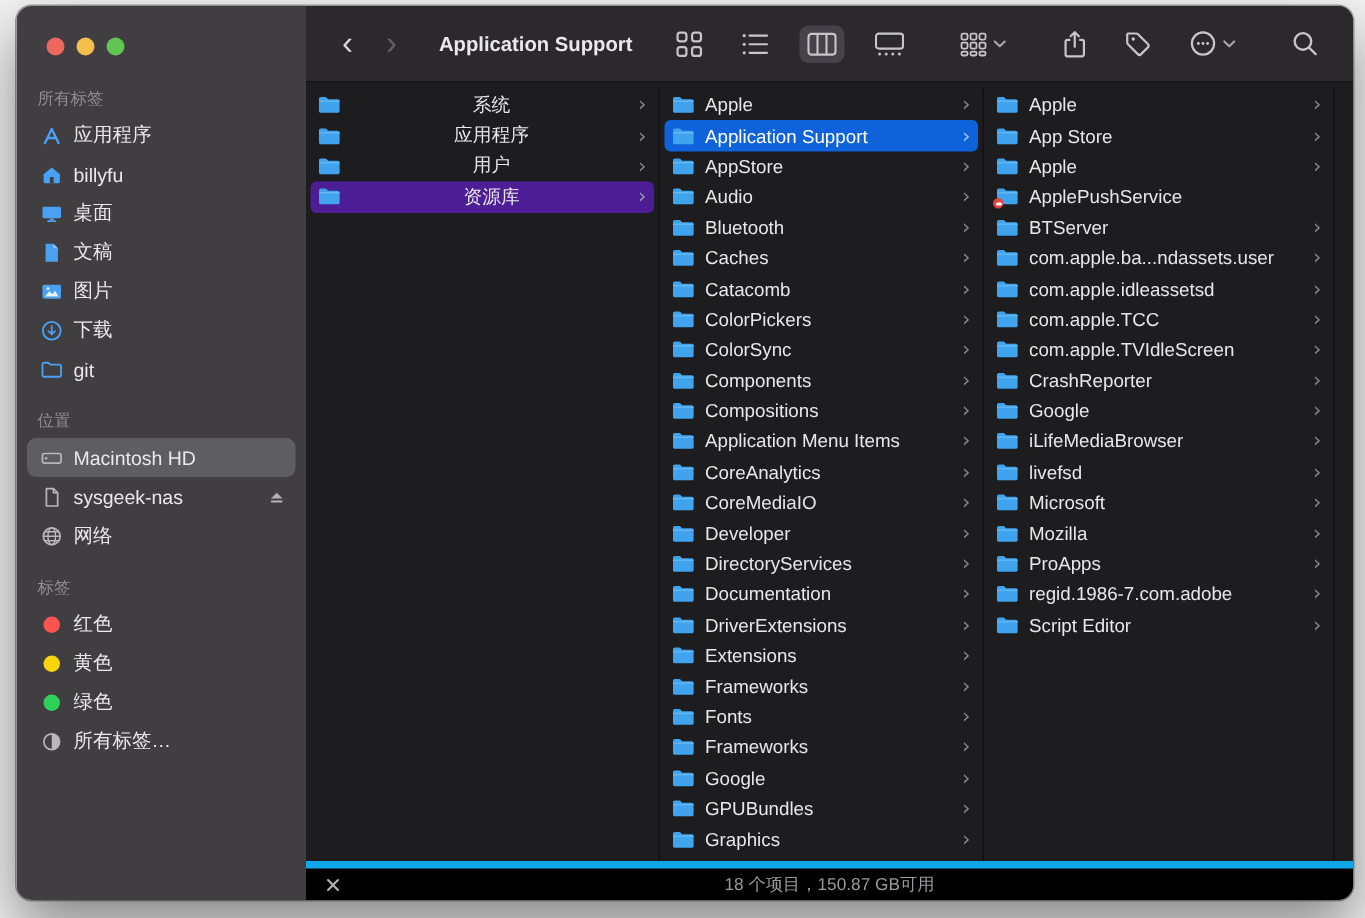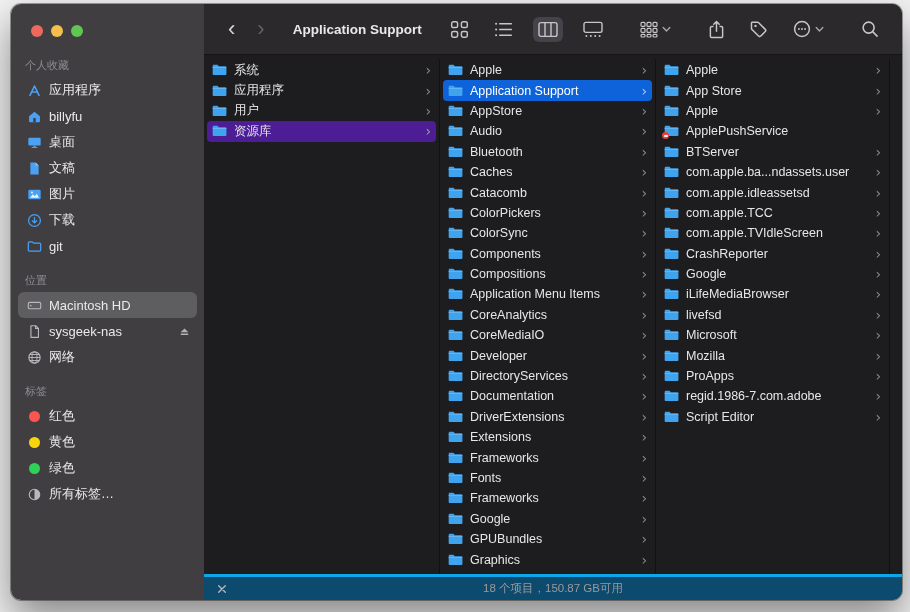--- a/index.html
+++ b/index.html
@@ -31,56 +31,56 @@
   .win-title { color:#e9e8ea; font-size:13.5px; font-weight:bold; margin-left:28px; white-space:nowrap; }
   .tb-right { margin-left:auto; display:flex; align-items:center; gap:15px; }
   .tb-icon { display:flex; align-items:center; padding:4px 5px; border-radius:6px; }
   .tb-icon.selected { background:#454349; }
   .tb-icon.gap { margin-left:12px; }
   .tb-icon svg { display:block; }
   .chev-dn { margin-left:4px; display:flex; align-items:center; }
   
   .columns { flex:1; display:flex; overflow:hidden; padding-top:4px; }
   .column { border-right:1px solid #111013; overflow:hidden; padding-top:1px; }
-  .column.c1 { width:236px; flex:0 0 236px; }
+  .column.c1 { width:236px; flex:0 0 236px;text-align:center; }
   .column.c2 { width:216px; flex:0 0 216px; }
   .column.c3 { width:234px; flex:0 0 234px; }
   .row { height:20.4px; display:flex; align-items:center; margin:0 3px; padding:0 5px;
     border-radius:4px; color:#e7e6e8; font-size:12.5px; cursor:default; }
   .row .f-ic { width:16px; flex:0 0 16px; display:flex; align-items:center; position:relative; }
   .row .f-label { margin-left:6px; white-space:nowrap; overflow:hidden; flex:1; }
   .row .f-chev { color:#88878b; font-size:14px; line-height:1; margin-left:4px;
     font-family:"DejaVu Sans", sans-serif; }
   .row.sel-gray { background:#4c1d95; }
   .row.sel-gray .f-chev { color:#9c9b9e; }
   .row.sel-blue { background:#0f63da; color:#ffffff; }
   .row.sel-blue .f-chev { color:#a9c8f4; }
   .badge { position:absolute; left:-2px; bottom:-2px; width:7px; height:7px;
     background:#e1443c; border-radius:50%; display:flex; align-items:center; justify-content:center; }
   .badge i { display:block; width:4px; height:1.4px; background:#fff; border-radius:1px; }
   
-  .statusbar { height:26px; flex:0 0 26px; background:#0c4a6e; border-top:3px solid #0ea5e9;
+  .statusbar { height:26px; flex:0 0 26px; background:#000000; border-top:5px solid #0ea5e9;
     position:relative; display:flex; align-items:center; justify-content:center; }
   .statusbar .x { position:absolute; left:13px; display:flex; align-items:center; }
   .status-text { color:#9b9a9c; font-size:11.5px; }
 </style>
 </head>
 <body>
 
 <div class="window">
 
   <div class="sidebar">
     <div class="traffic">
       <span style="background:#ed695e"></span>
       <span style="background:#f5bf4e"></span>
       <span style="background:#61c554"></span>
     </div>
     <div>
         <div class="sb-section">
-          <div class="sb-header">个人收藏</div>
+          <div class="sb-header">所有标签</div>
           <div class="sb-item">
             <span class="sb-ic">
               <svg width="15" height="15" viewBox="0 0 16 16">
                 <path d="M3.2 13.2 8 3.2l4.8 10" fill="none" stroke="#4aa1f4" stroke-width="1.7" stroke-linecap="round" stroke-linejoin="round"></path>
                 <path d="M5.2 9.6h5.6" stroke="#4aa1f4" stroke-width="1.7" stroke-linecap="round"></path>
               </svg>
             </span>
             <span class="sb-label">应用程序</span>
           </div>
           <div class="sb-item">

